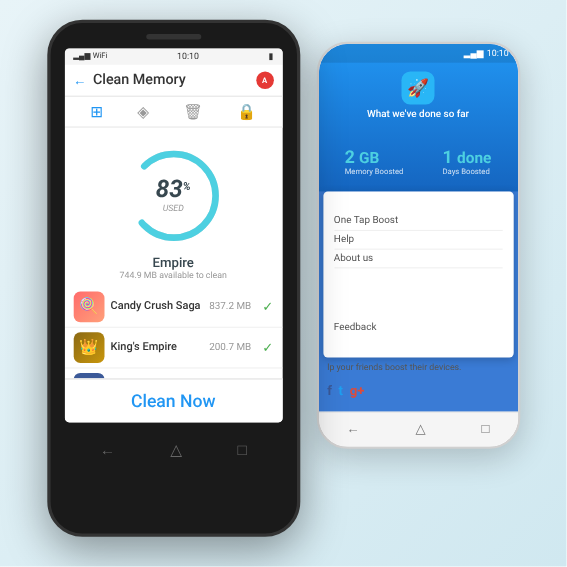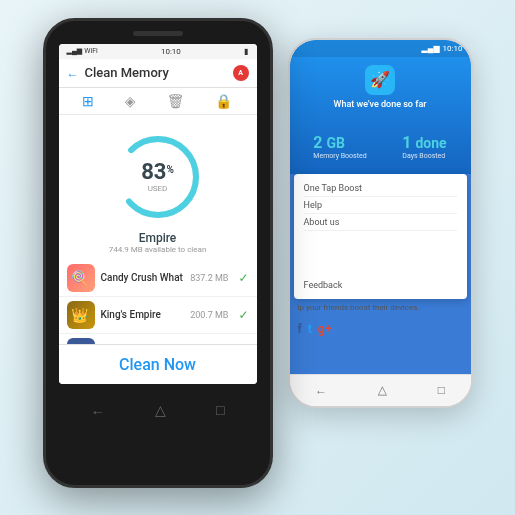--- a/index.html
+++ b/index.html
@@ -92,21 +92,21 @@
     .stat-label {
       font-size: 7px;
       color: rgba(255,255,255,0.8);
     }
 
     
     .white-phone-menu {
       background: white;
       margin: 0 4px;
       border-radius: 4px;
-      padding: 6px 10px;
+      padding: 19px 10px;
       box-shadow: 0 2px 8px rgba(0,0,0,0.2);
     }
 
     .white-phone-menu-item {
       font-size: 9px;
       color: #555;
       padding: 3px 0;
       border-bottom: 1px solid #f0f0f0;
     }
 
@@ -256,20 +256,21 @@
       display: flex;
       flex-direction: column;
       align-items: center;
       padding: 12px 8px 6px;
     }
 
     .circle-container {
       position: relative;
       width: 100px;
       height: 100px;
+      font-style: italic;
     }
 
     .circle-svg {
       width: 100px;
       height: 100px;
       transform: rotate(-135deg);
     }
 
     .circle-bg {
       fill: none;
@@ -520,21 +521,21 @@
         <div class="memory-label">Empire</div>
         <div class="memory-avail">744.9 MB available to clean</div>
       </div>
 
       <div class="app-list">
 
         <div class="app-item">
           <div class="app-icon app-icon-candy">
             <span style="font-size:14px;">🍭</span>
           </div>
-          <span class="app-name">Candy Crush What</span>
+          <span class="app-name">Candy Crush Saga</span>
           <span class="app-size">837.2 MB</span>
           <span class="checkmark">✓</span>
         </div>
 
         <div class="app-item">
           <div class="app-icon app-icon-kings">
             <span style="font-size:14px;">👑</span>
           </div>
           <span class="app-name">King's Empire</span>
           <span class="app-size">200.7 MB</span>

